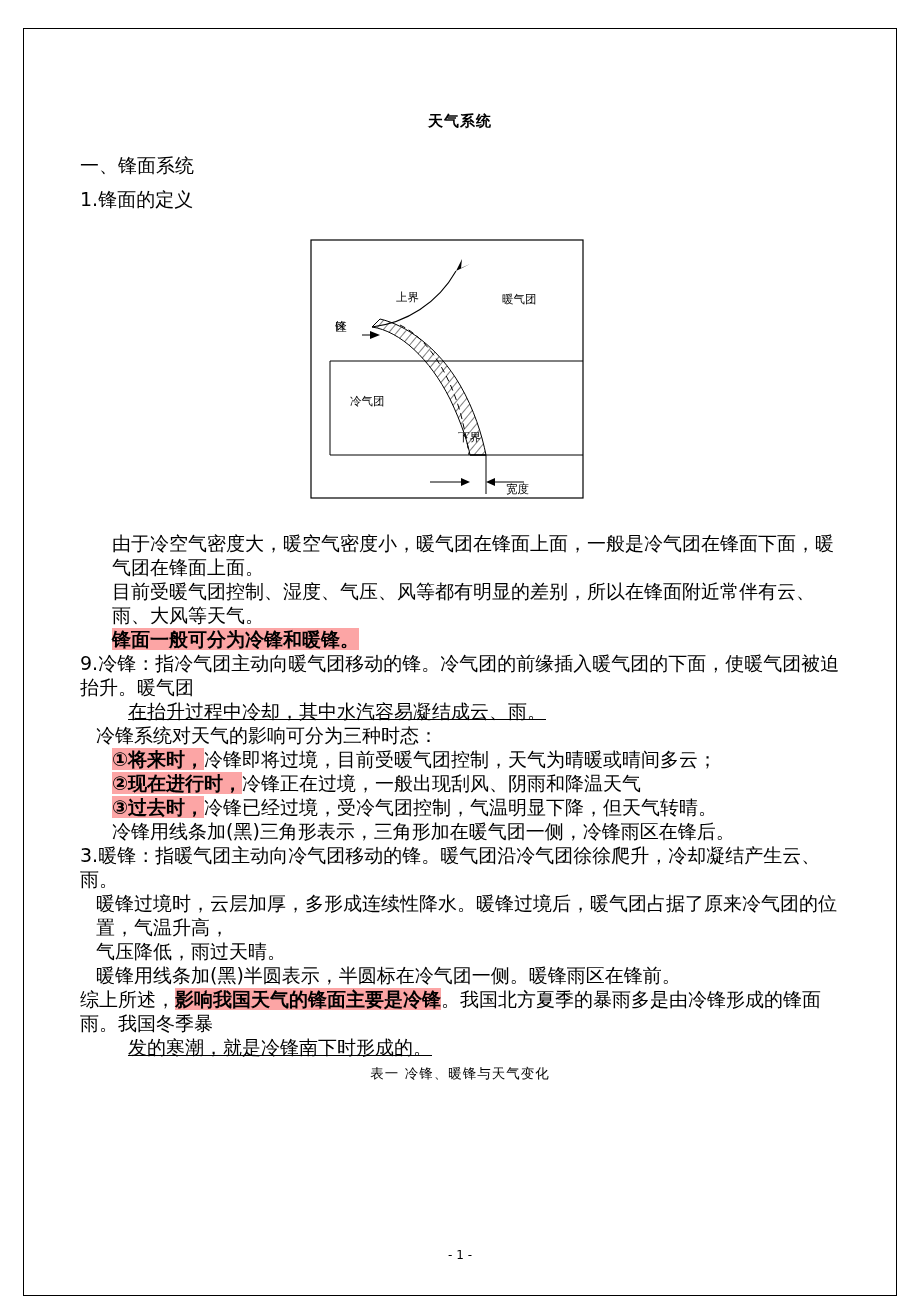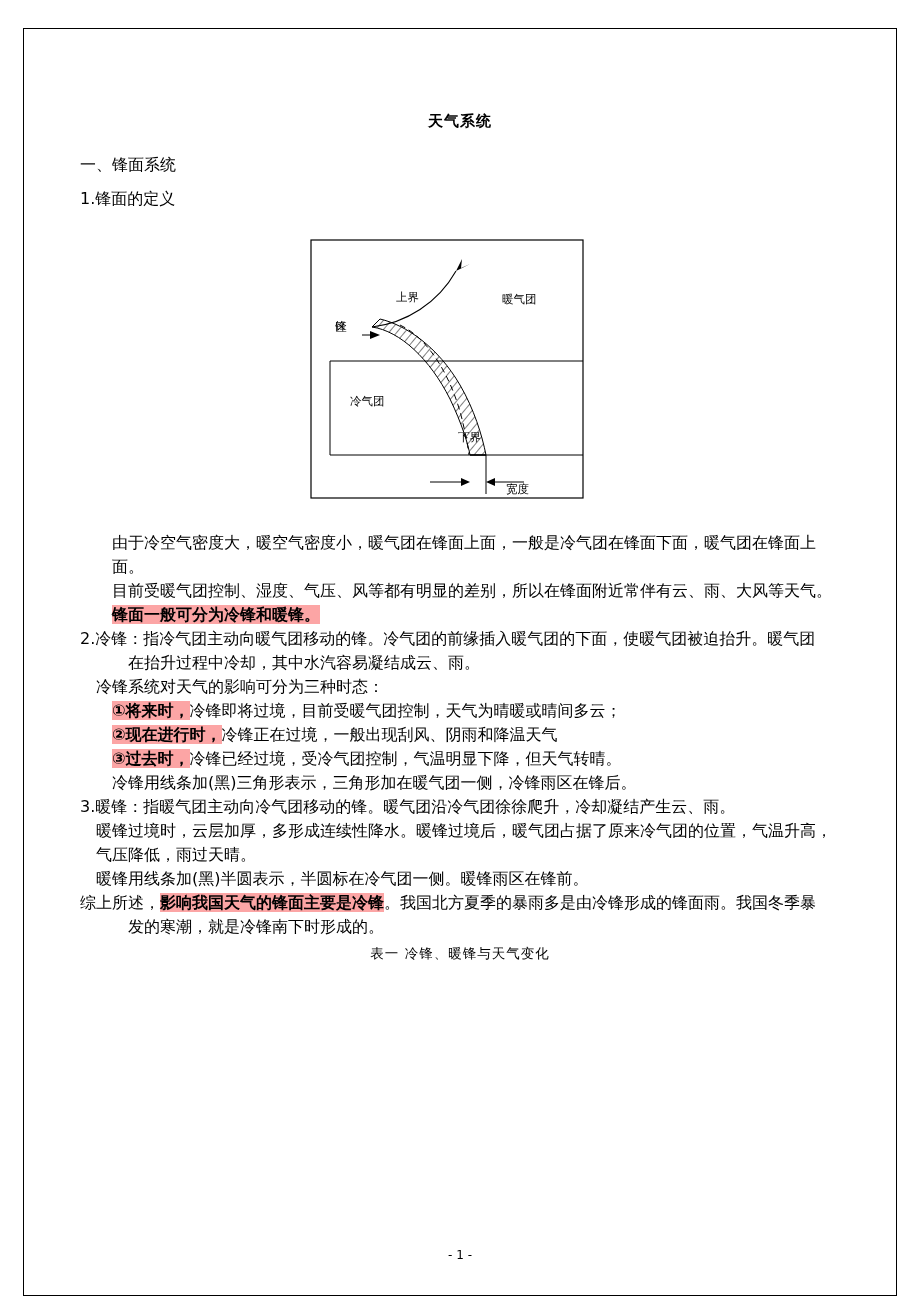--- a/index.html
+++ b/index.html
@@ -35,28 +35,28 @@
     width: 760px;
   }
   .doc-title {
     text-align: center;
     font-size: 15px;
     font-weight: bold;
     letter-spacing: 1px;
     margin-bottom: 22px;
   }
   .line {
-    font-size: 16px;
+    font-size: 19px;
     line-height: 24px;
     white-space: pre-wrap;
   }
   .indent-1 { padding-left: 0px; }
   .indent-2 { padding-left: 16px; }
   .indent-3 { padding-left: 32px; }
-  .indent-4 { padding-left: 48px; }
+  .indent-4 { padding-left: 48px; text-decoration: underline; }
   .gap-sm { height: 10px; }
   .hl {
     background: #fca5a5;
     font-weight: bold;
   }
   
   .figure-wrap {
     margin: 28px 0 24px 0;
     display: flex;
     justify-content: center;
@@ -148,21 +148,21 @@
         <div class="fig-label" style="left:40px; top:156px;">冷气团</div>
         <div class="fig-label" style="left:148px; top:192px;">下界</div>
         <div class="fig-label" style="left:196px; top:244px;">宽度</div>
       </div>
     </div>
 
     <div class="line indent-3">由于冷空气密度大，暖空气密度小，暖气团在锋面上面，一般是冷气团在锋面下面，暖气团在锋面上面。</div>
     <div class="line indent-3">目前受暖气团控制、湿度、气压、风等都有明显的差别，所以在锋面附近常伴有云、雨、大风等天气。</div>
     <div class="line indent-3"><span class="hl">锋面一般可分为冷锋和暖锋。</span></div>
 
-    <div class="line indent-1">2.冷锋：指冷气团主动向暖气团移动的锋。冷气团的前缘插入暖气团的下面，使暖气团被迫抬升。暖气团</div>
+    <div class="line indent-1">9.冷锋：指冷气团主动向暖气团移动的锋。冷气团的前缘插入暖气团的下面，使暖气团被迫抬升。暖气团</div>
     <div class="line indent-4">在抬升过程中冷却，其中水汽容易凝结成云、雨。</div>
     <div class="line indent-2">冷锋系统对天气的影响可分为三种时态：</div>
 
     <div class="line indent-3"><span class="hl">①将来时，</span><span>冷锋即将过境，目前受暖气团控制，天气为晴暖或晴间多云；</span></div>
     <div class="line indent-3"><span class="hl">②现在进行时，</span><span>冷锋正在过境，一般出现刮风、阴雨和降温天气</span></div>
     <div class="line indent-3"><span class="hl">③过去时，</span><span>冷锋已经过境，受冷气团控制，气温明显下降，但天气转晴。</span></div>
 
     <div class="line indent-3">冷锋用线条加(黑)三角形表示，三角形加在暖气团一侧，冷锋雨区在锋后。</div>
     <div class="line indent-1">3.暖锋：指暖气团主动向冷气团移动的锋。暖气团沿冷气团徐徐爬升，冷却凝结产生云、雨。</div>
     <div class="line indent-2">暖锋过境时，云层加厚，多形成连续性降水。暖锋过境后，暖气团占据了原来冷气团的位置，气温升高，</div>

